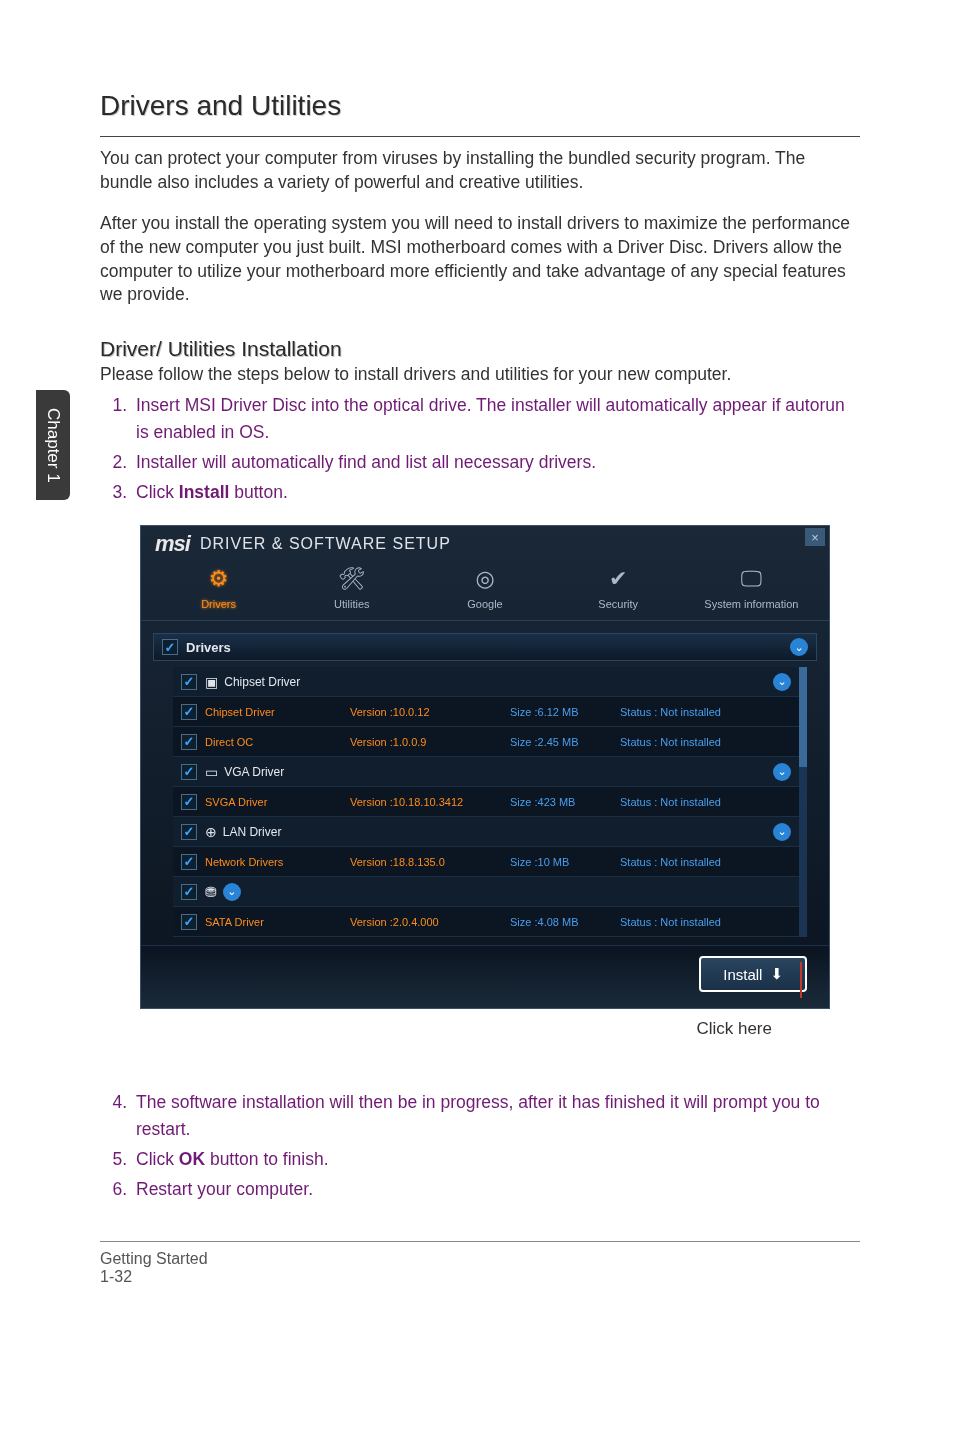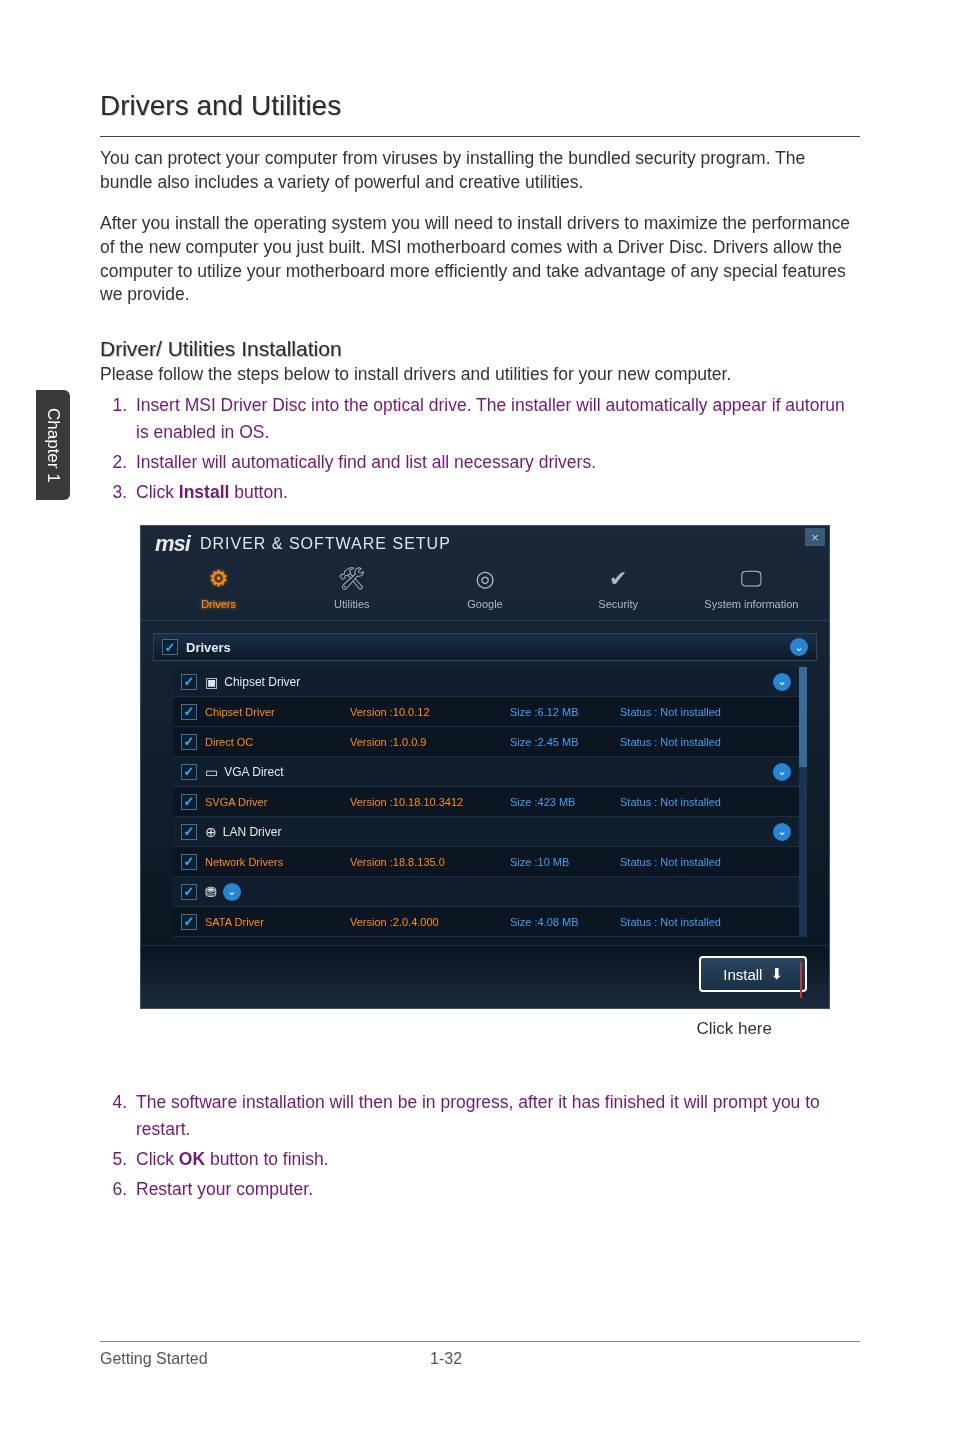--- a/index.html
+++ b/index.html
@@ -42,21 +42,21 @@
   .group-row .col-name { flex: 1; color: #e4e8ee; font-size: 12px; }
   .item-row .col-name span.nm { color: #ff8c1a; font-size: 11px; }
   .grp-icon { margin-right: 6px; font-size: 14px; color: #e0e4ea; }
   .install-bar { display: flex; justify-content: flex-end; padding: 10px 22px 16px 0; margin-top: 8px; background: linear-gradient(#0b1420, #1a2a3a); border-top: 1px solid #1a3048; }
   .install-btn { background: linear-gradient(#2a4560, #1a3048); border: 2px solid #fff; color: #fff; font-size: 15px; padding: 7px 22px; border-radius: 4px; display: flex; align-items: center; gap: 8px; cursor: pointer; }
   .callout-line { position: absolute; left: 660px; top: 437px; width: 2px; height: 36px; background: #c0392b; }
   .callout-txt { text-align: center; font-size: 17px; color: #333; margin-top: 10px; padding-right: 58px; }
   .below-img { margin-top: 50px; }
   .footer { position: absolute; left: 100px; bottom: 64px; width: 760px; }
   .footer hr { border: none; border-top: 1px solid #888; margin-bottom: 8px; }
-  .footer-row { display: flex; font-size: 16px; color: #555; }
+  .footer-row { display: flex; font-size: 16px; color: #555; flex-direction: column; }
   .footer-left { flex: 1; }
   .footer-center { flex: 0 0 100px; text-align: left; }
 </style>
 </head>
 <body>
 
 <div class="page">
 
   <div class="side-tab">
     <span>Chapter 1</span>
@@ -138,21 +138,21 @@
                 <span class="nm">Direct OC</span>
               </span>
             <span class="col-ver">Version :1.0.0.9</span>
             <span class="col-size">Size :2.45 MB</span>
             <span class="col-status">Status : Not installed</span>
           </div>
 
           <div class="group-row">
             <span class="chk">✓</span>
             <span class="grp-icon">▭</span>
-            <span class="col-name">VGA Direct</span>
+            <span class="col-name">VGA Driver</span>
             <span class="expand-dot">⌄</span>
           </div>
           <div class="item-row">
             <span class="chk">✓</span>
             <span class="col-name">
                 <span class="nm">SVGA Driver</span>
               </span>
             <span class="col-ver">Version :10.18.10.3412</span>
             <span class="col-size">Size :423 MB</span>
             <span class="col-status">Status : Not installed</span>

